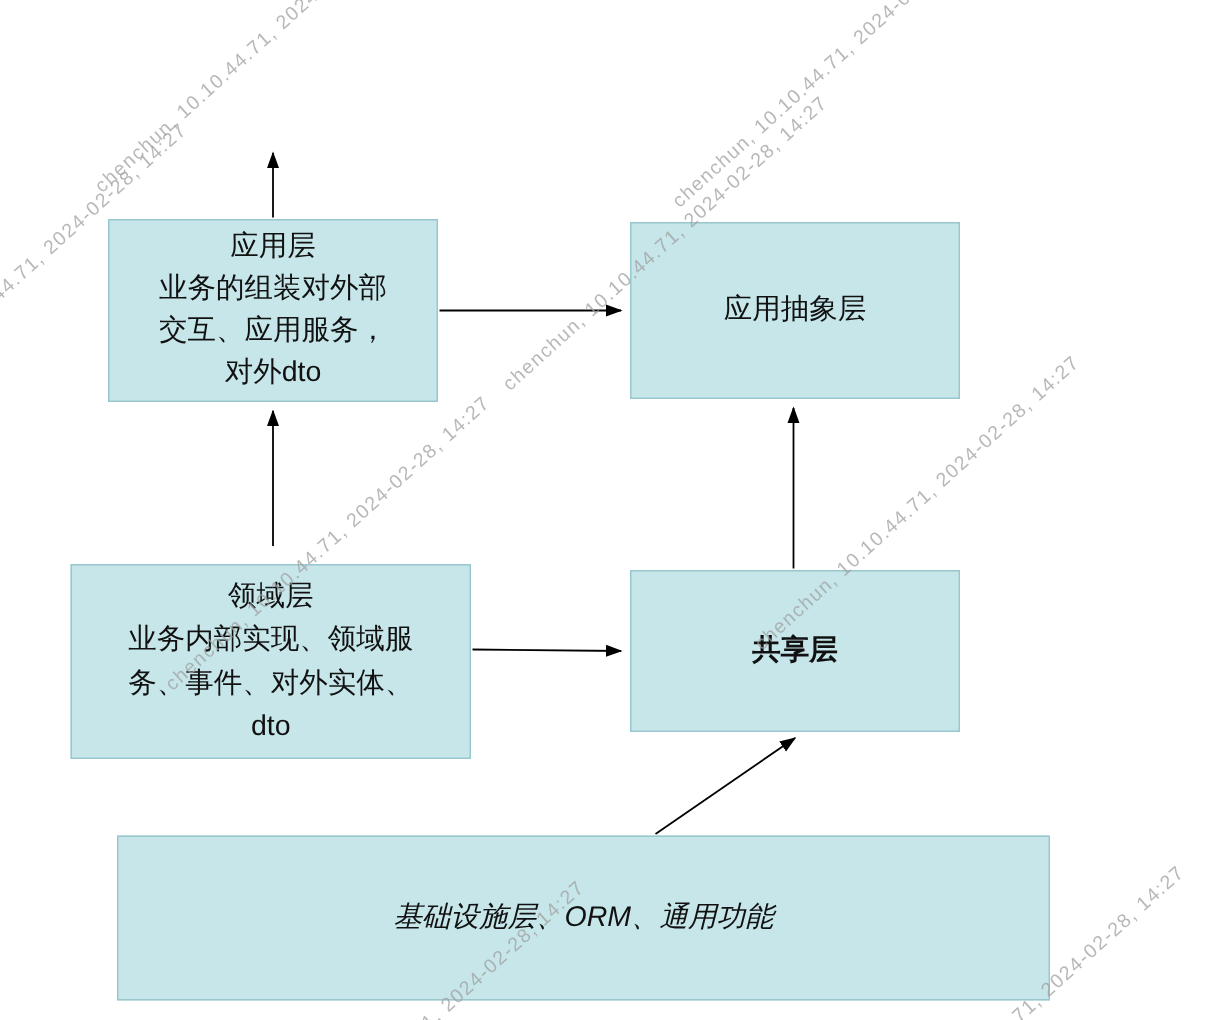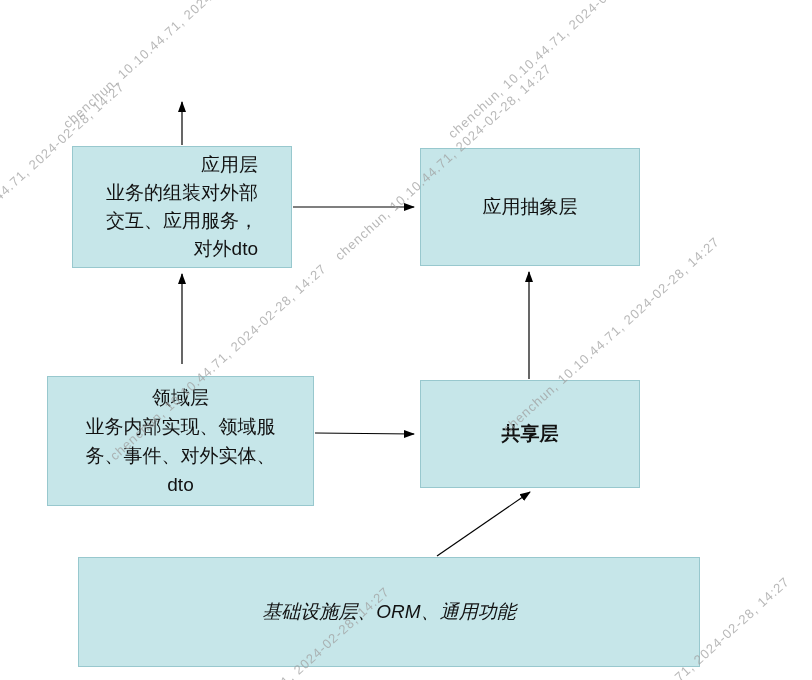--- a/index.html
+++ b/index.html
@@ -28,21 +28,21 @@
     z-index: 2;
   }
   .box-label {
     white-space: pre-line;
     color: #111111;
     font-size: 19px;
     line-height: 28px;
   }
   #box-host            { left: 10px;  top: 8px;   width: 345px; height: 88px; }
   #box-host .box-label { font-size: 20px; }
-  #box-application     { left: 72px;  top: 146px; width: 220px; height: 122px; text-align: right; }
+  #box-application     { left: 72px;  top: 146px; width: 220px; height: 122px; }
   #box-abstraction     { left: 420px; top: 148px; width: 220px; height: 118px; }
   #box-domain          { left: 47px;  top: 376px; width: 267px; height: 130px; }
   #box-domain .box-label { line-height: 29px; }
   #box-shared          { left: 420px; top: 380px; width: 220px; height: 108px; font-weight: bold; }
   #box-infrastructure  { left: 78px;  top: 557px; width: 622px; height: 110px; font-style: italic; }
   
   .arrows {
     position: absolute;
     left: 0; top: 0;
     width: 812px;

